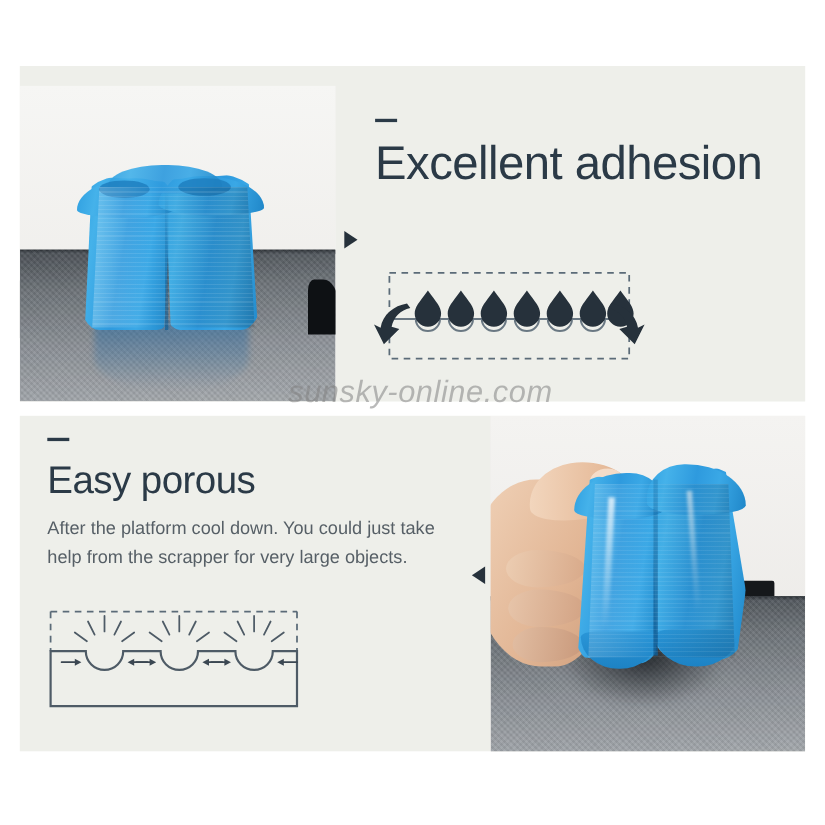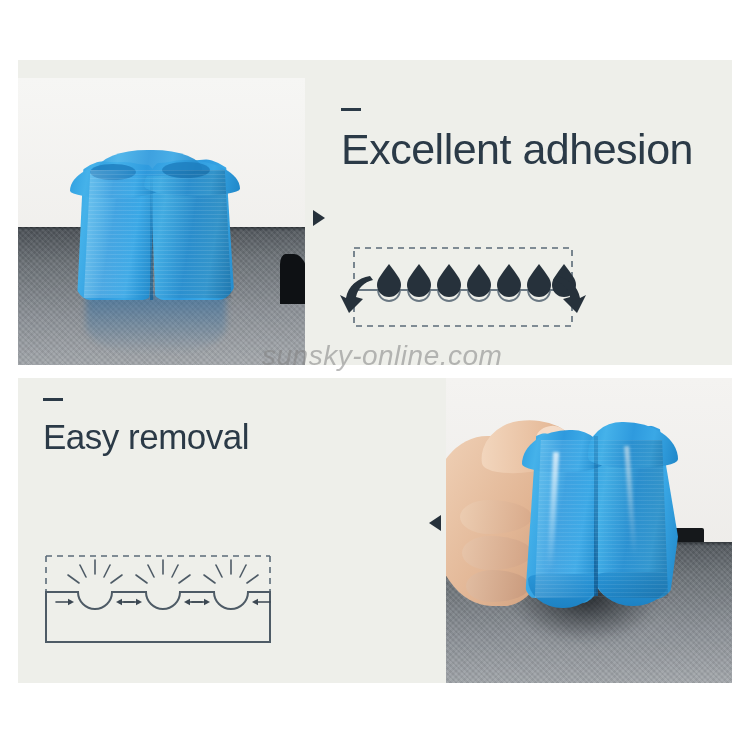--- a/index.html
+++ b/index.html
@@ -206,21 +206,23 @@
       </svg>
     </div>
   </div>
 
   <div id="watermark">sunsky-online.com</div>
 
   <div class="panel" id="panel-bottom">
 
     <div class="text-col" style="left:25px; top:20px; width:400px;">
       <div class="dash"></div>
-      <h2 class="title" style="font-size:35px; line-height:40px; margin-top:16px;">Easy removal</h2>
+      <h2 class="title" style="font-size:35px; line-height:40px; margin-top:16px;">Easy porous</h2>
+      <p class="body" style="font-size:16.5px; line-height:27px; margin-top:10px;">After the platform cool down. You could just take</p>
+      <p class="body" style="font-size:16.5px; line-height:27px;">help from the scrapper for very large objects.</p>
     </div>
 
     <div class="tri tri-left" style="left:411px; top:137px;"></div>
 
     <div style="position:absolute; left:20px; top:172px; width:260px; height:110px;">
       <svg width="260" height="110" viewBox="0 0 260 110">
 
         <path d="M8,6 L232,6" fill="none" stroke="#5b6b78" stroke-width="1.6" stroke-dasharray="6 5"></path>
         <path d="M8,6 L8,42 M232,6 L232,42" fill="none" stroke="#5b6b78" stroke-width="1.6" stroke-dasharray="6 5"></path>
 

